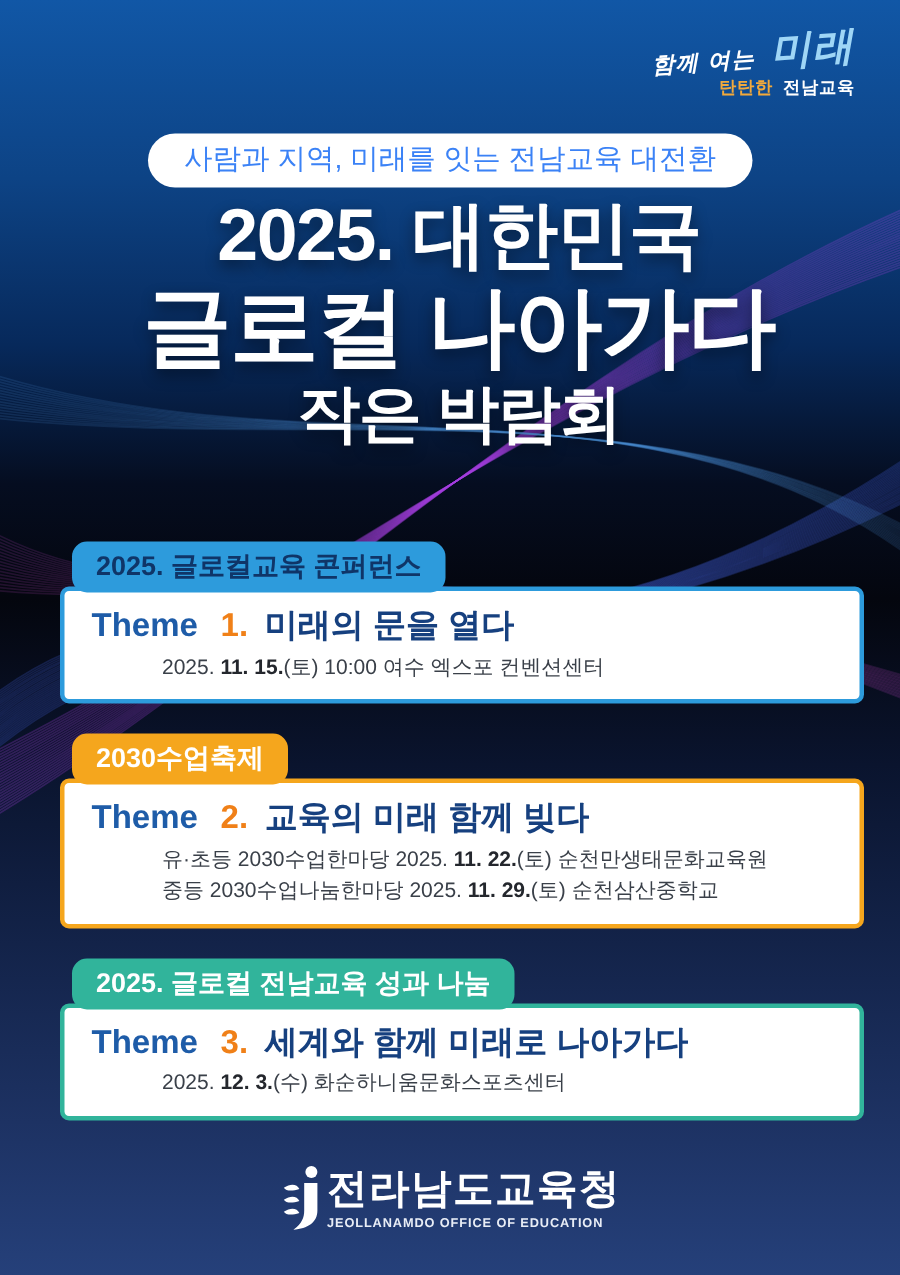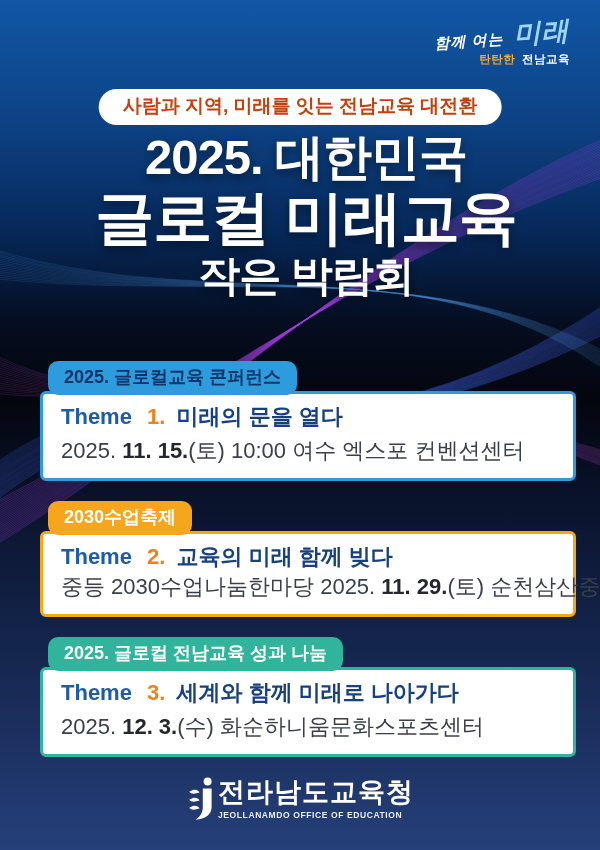--- a/index.html
+++ b/index.html
@@ -17,21 +17,21 @@
   .brand .script{white-space:nowrap;transform:rotate(-4deg);display:block;}
   .brand .script-small{color:#ffffff;font-size:15px;font-weight:700;font-style:italic;letter-spacing:1px;}
   .brand .script-big{color:#9FD6F6;font-size:27px;font-weight:800;font-style:italic;letter-spacing:1px;margin-left:6px;}
   .brand .sub{margin-top:5px;font-size:11.5px;font-weight:700;letter-spacing:.5px;}
   .brand .sub-accent{color:#F2A93B;}
   .brand .sub-rest{color:#ffffff;margin-left:3px;}
 
   
   .pill{
     position:absolute;top:89px;left:50%;transform:translateX(-50%);
-    background:#ffffff;color:#c2410c;font-weight:700;font-size:19px;
+    background:#ffffff;color:#3b82f6;font-weight:400;font-size:19px;
     padding:4px 24px 6px;border-radius:999px;white-space:nowrap;
   }
 
   
   .title{position:absolute;top:130px;left:12px;right:0;text-align:center;color:#ffffff;
     font-weight:800;letter-spacing:-1px;text-shadow:0 4px 10px rgba(0,0,0,.45);}
   .title .t1{font-size:49px;line-height:1.12;}
   .title .t2{font-size:59px;line-height:1.13;}
   .title .t3{font-size:42px;line-height:1.13;}
 
@@ -44,21 +44,21 @@
     background:var(--accent);color:var(--badge-ink);
   }
   .card{
     position:relative;z-index:1;background:#ffffff;border:3px solid var(--accent);
     border-radius:6px;padding:9px 18px 12px;
   }
   .theme-line{font-size:22px;font-weight:800;white-space:nowrap;line-height:1.25;}
   .theme-word{color:#1E5CA8;}
   .theme-num{color:#F08018;margin:0 5px 0 9px;}
   .theme-title{color:#16407F;}
-  .detail{font-size:22px;color:#3A4049;margin-top:4px;line-height:1.42;white-space:nowrap;}
+  .detail{font-size:14px;color:#3A4049;margin-top:4px;line-height:1.42;white-space:nowrap;margin-left:47px;}
   .detail b{font-weight:700;color:#24272D;}
 
   
   .footer{position:absolute;left:0;right:0;bottom:28px;display:flex;justify-content:center;align-items:center;gap:0;}
   .footer .mark{width:32px;height:46px;flex:0 0 auto;}
   .org-name{color:#ffffff;font-size:27px;font-weight:700;letter-spacing:1px;line-height:1.05;}
   .org-en{color:#E8EDF6;font-size:8.5px;font-weight:700;letter-spacing:.6px;margin-top:3px;}
 </style>
 </head>
 <body>
@@ -160,21 +160,21 @@
     <div class="sub">
       <span class="sub-accent">탄탄한</span>
       <span class="sub-rest">전남교육</span>
     </div>
   </div>
 
   <div class="pill">사람과 지역, 미래를 잇는 전남교육 대전환</div>
 
   <div class="title">
     <div class="t1">2025. 대한민국</div>
-    <div class="t2">글로컬 미래교육</div>
+    <div class="t2">글로컬 나아가다</div>
     <div class="t3">작은 박람회</div>
   </div>
 
   <div class="cards">
 
     <div class="card-group" style="--accent: #2D9BDC; --badge-ink: #0F3568;">
       <div class="badge">2025. 글로컬교육 콘퍼런스</div>
       <div class="card">
         <div class="theme-line">
           <span class="theme-word">Theme</span>
@@ -187,20 +187,23 @@
       </div>
     </div>
 
     <div class="card-group" style="--accent: #F5A61D; --badge-ink: #FFFFFF;">
       <div class="badge">2030수업축제</div>
       <div class="card">
         <div class="theme-line">
           <span class="theme-word">Theme</span>
           <span class="theme-num">2.</span>
           <span class="theme-title">교육의 미래 함께 빚다</span>
+        </div>
+        <div class="detail">
+          <span>유·초등 2030수업한마당 2025. </span><b>11. 22.</b><span>(토) 순천만생태문화교육원</span>
         </div>
         <div class="detail" style="margin-top:1px">
           <span>중등 2030수업나눔한마당 2025. </span><b>11. 29.</b><span>(토) 순천삼산중학교</span>
         </div>
       </div>
     </div>
 
     <div class="card-group" style="--accent: #31B49B; --badge-ink: #FFFFFF;">
       <div class="badge">2025. 글로컬 전남교육 성과 나눔</div>
       <div class="card">

